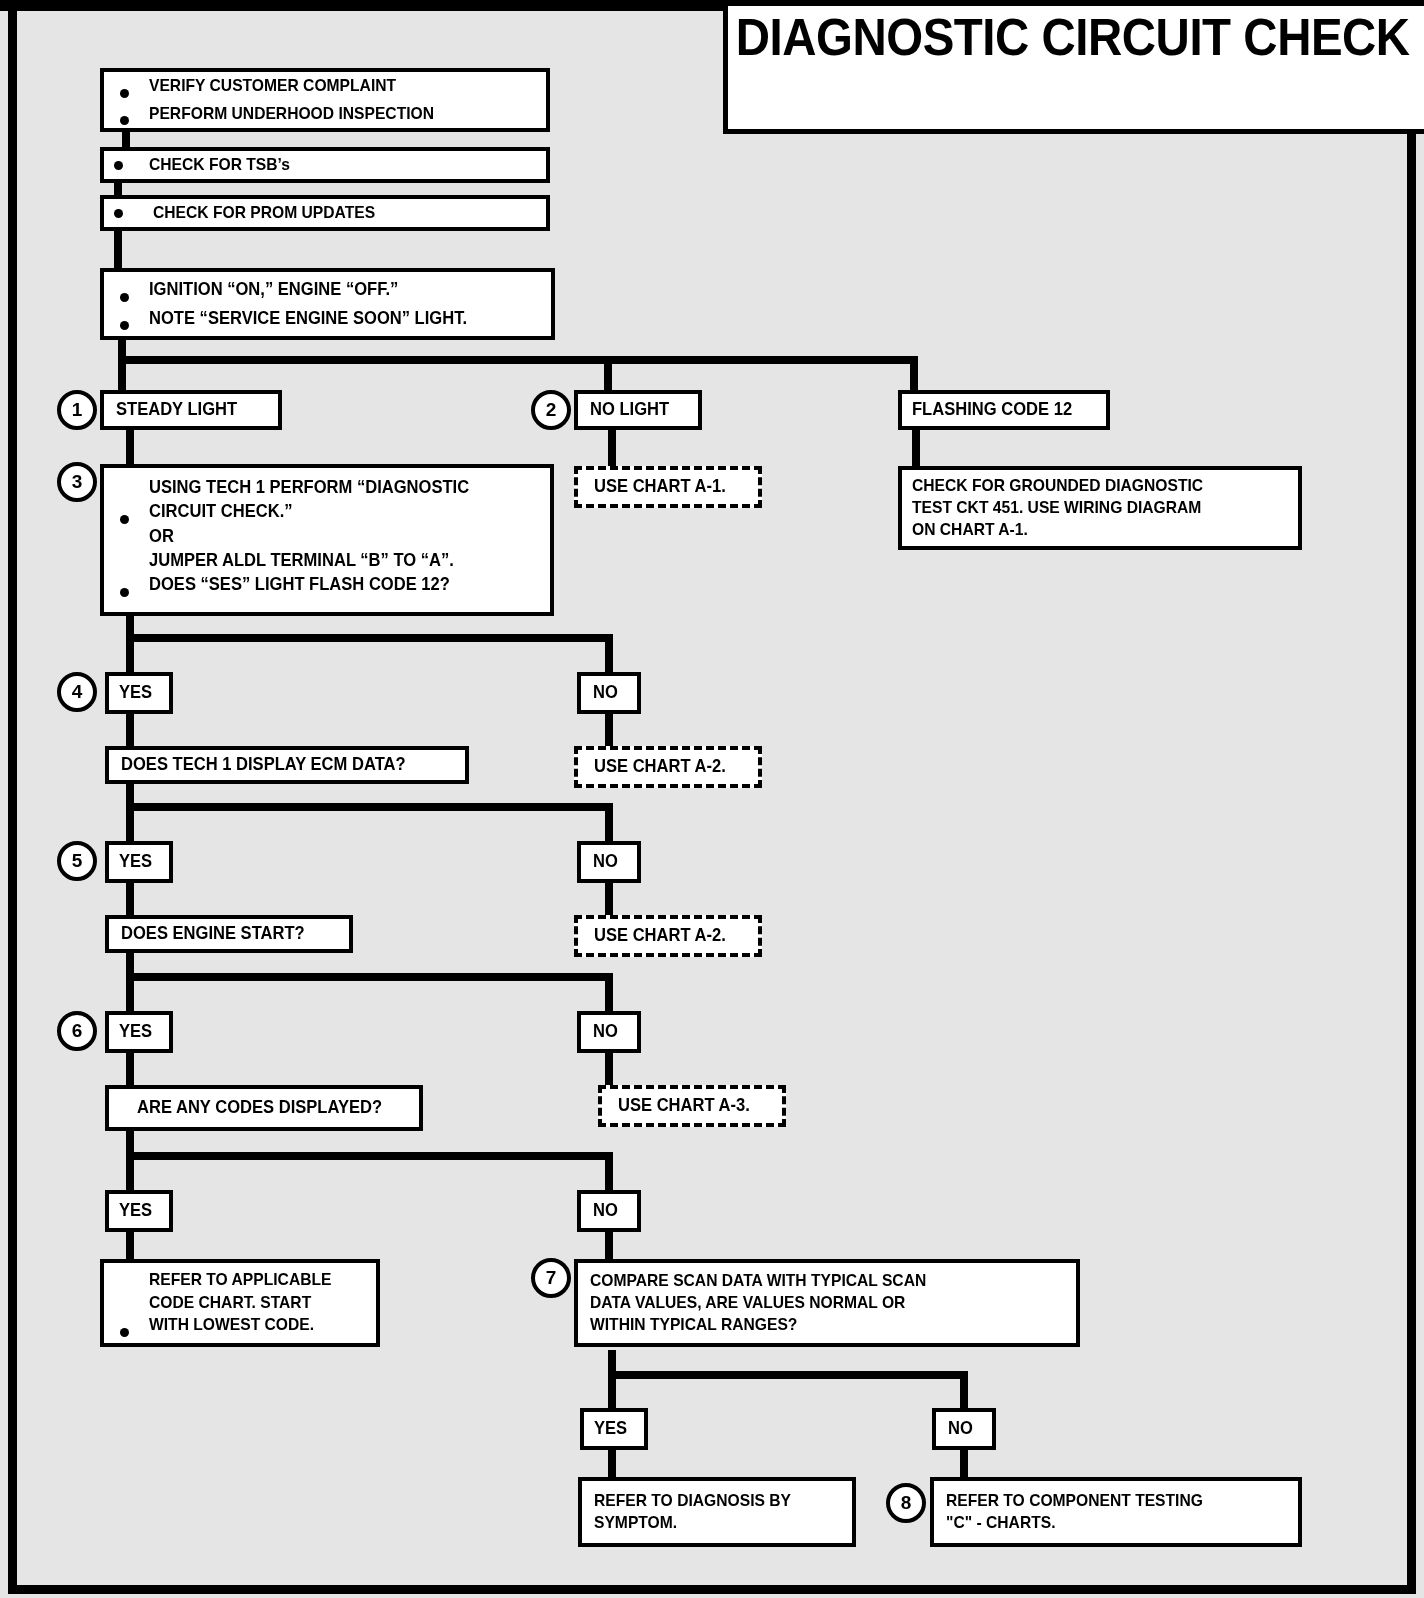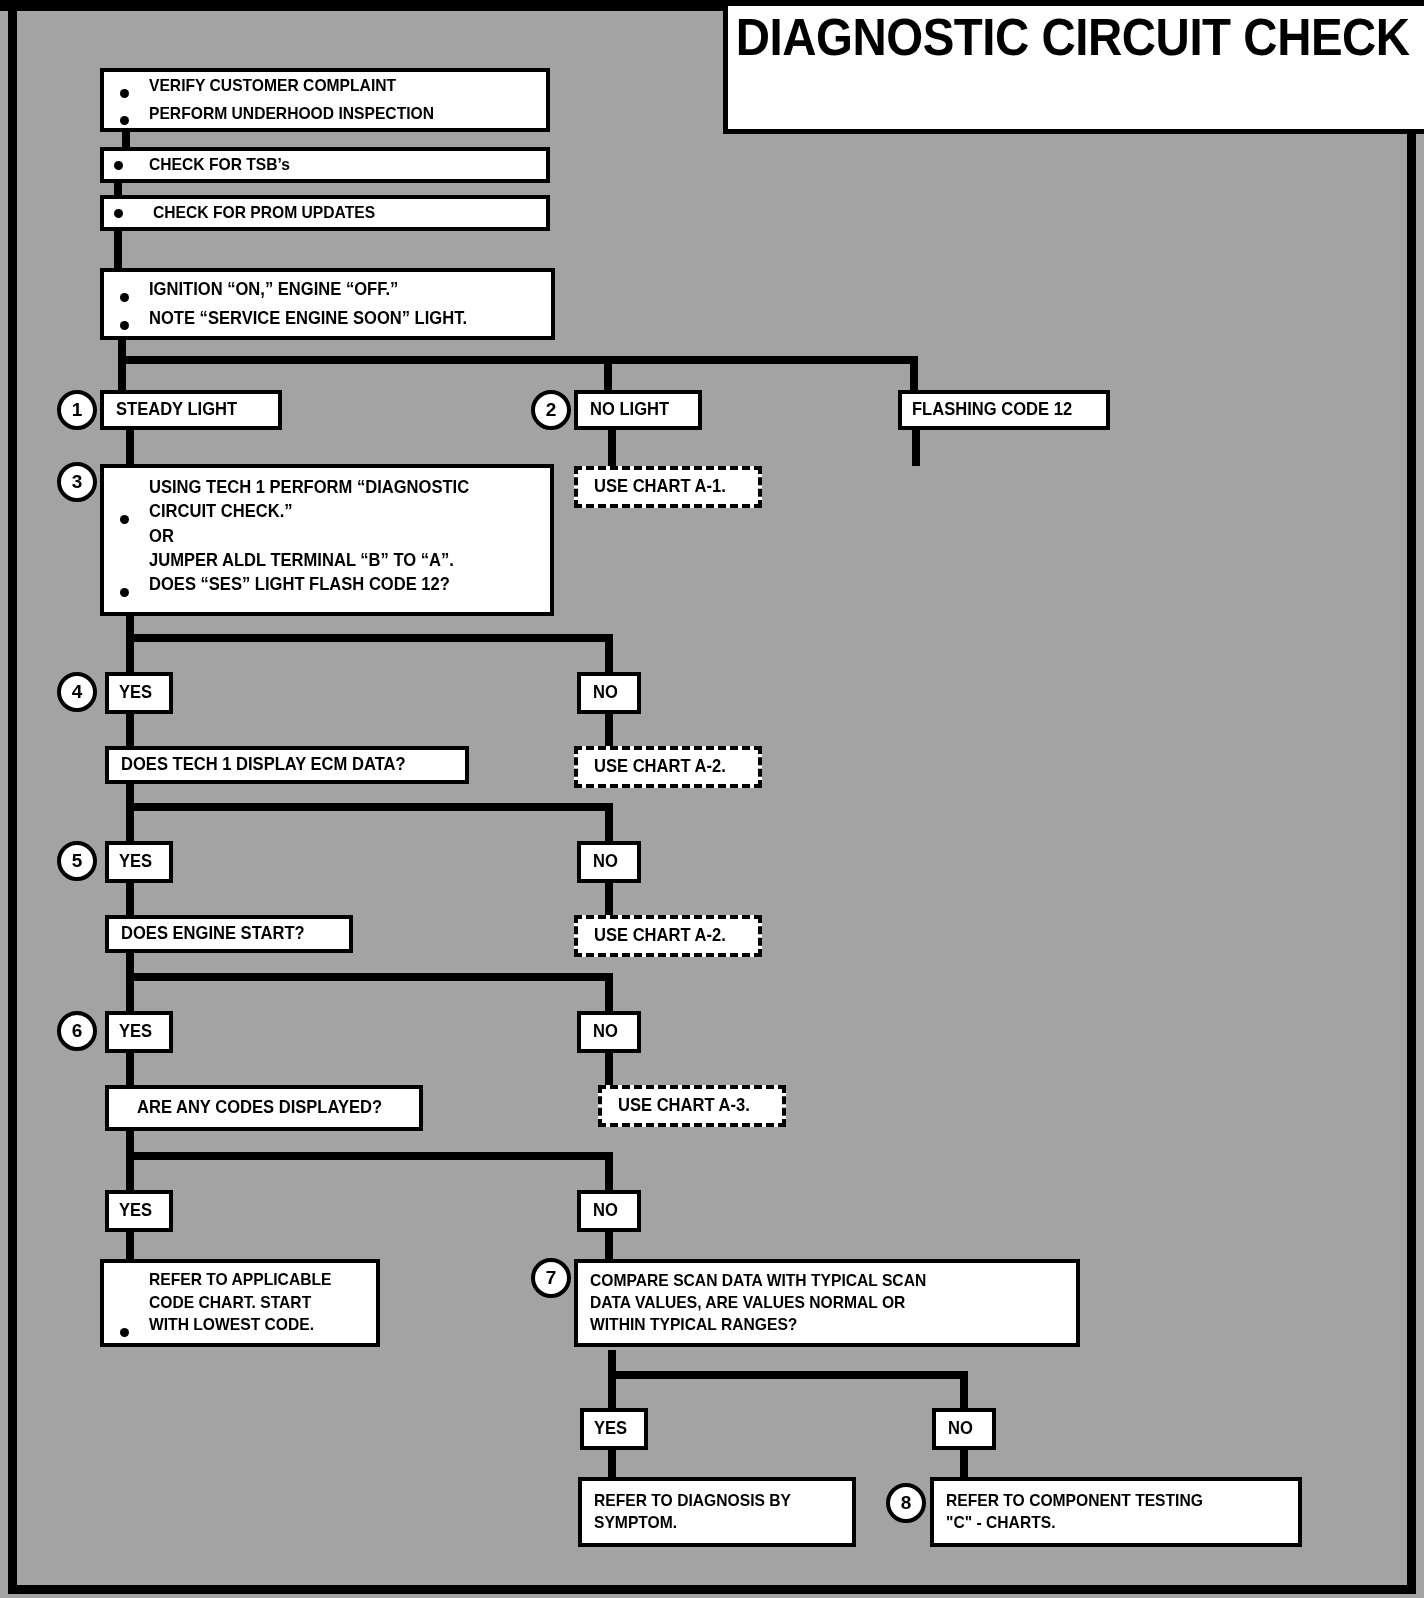--- a/index.html
+++ b/index.html
@@ -6,21 +6,21 @@
   * { box-sizing: border-box; margin:0; padding:0; }
   html, body {
     width: 1424px; height: 1598px;
     background: #ffffff;
     font-family: "Liberation Sans", sans-serif;
   }
   #page {
     position: relative;
     width: 1424px; height: 1598px;
     overflow: hidden;
-    background:#a3a3a3;
+    background:#e5e5e5;
   }
 
   
   .frame-top    { position:absolute; left:0;   top:0;    width:1424px; height:11px; background:#000; }
   .frame-left   { position:absolute; left:8px; top:4px;  width:9px;    height:1590px; background:#000; }
   .frame-bottom { position:absolute; left:8px; top:1585px; width:1408px; height:9px; background:#000; }
   .frame-right  { position:absolute; left:1407px; top:4px; width:9px; height:1590px; background:#000; }
 
   
   .title-box {
@@ -228,20 +228,25 @@
   </div>
 
   <div class="node sz-16" style="left:898px; top:390px; width:212px; height:40px; padding-left:10px;">
     <span class="txt" style="font-size:18px;">FLASHING CODE 12</span>
   </div>
 
   <div class="node dashed sz-16" style="left:574px; top:466px; width:188px; height:42px; padding-left:16px;">
     <span class="txt" style="font-size:18px;">USE CHART A-1.</span>
   </div>
 
+  <div class="node sz-16" style="left:898px; top:466px; width:404px; height:84px; padding-left:10px;">
+    <span class="txt" style="font-size:17px;">CHECK FOR GROUNDED DIAGNOSTIC
+TEST CKT 451.  USE WIRING DIAGRAM
+ON CHART A-1.</span>
+  </div>
 
   <div class="step-circle" style="left:57px; top:462px;">3</div>
   <div class="node sz-16" style="left:100px; top:464px; width:454px; height:152px; padding:8px 8px 8px 16px; align-items:flex-start;">
     <div class="bullets" style="gap:1px;">
       <div class="brow">
         <span class="bdot"></span>
         <span class="btxt" style="font-size:18px;">USING TECH 1 PERFORM “DIAGNOSTIC
 CIRCUIT CHECK.”</span>
       </div>
       <div class="brow">

